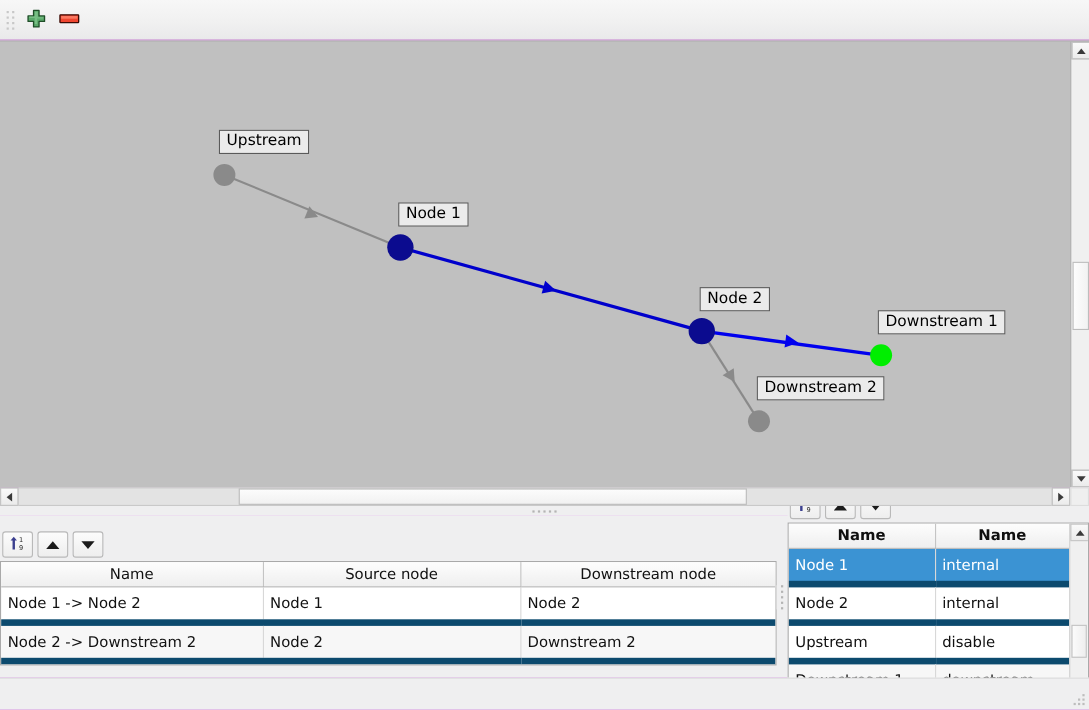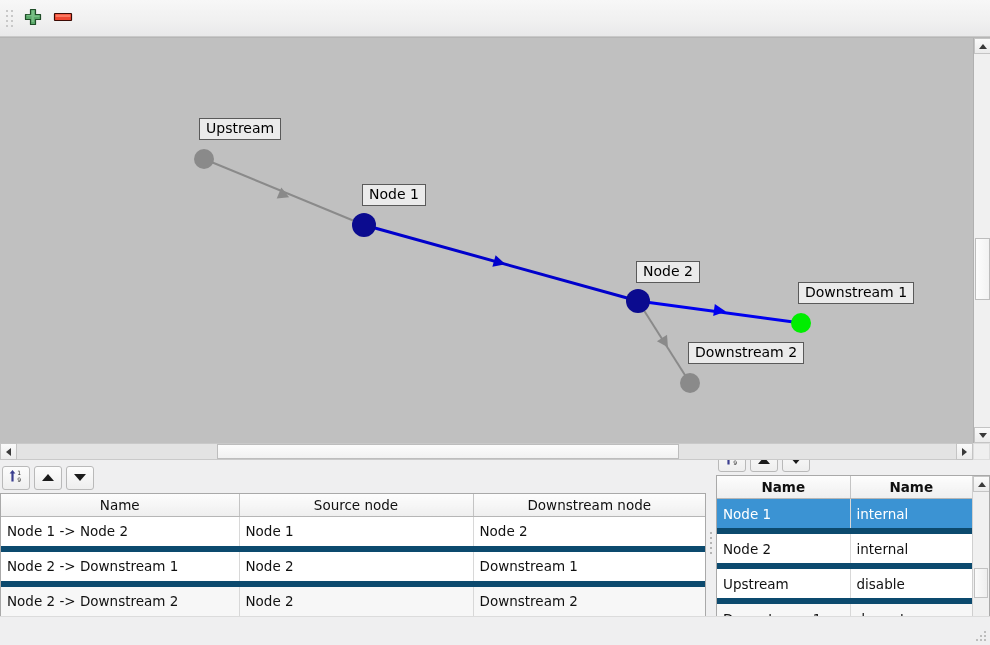--- a/index.html
+++ b/index.html
@@ -408,25 +408,20 @@
               <th>Source node</th>
               <th>Downstream node</th>
             </tr>
           </thead>
           <tbody>
             <tr>
               <td>Node 1 -&gt; Node 2</td>
               <td>Node 1</td>
               <td>Node 2</td>
             </tr>
-            <tr>
-              <td>Node 2 -&gt; Downstream 1</td>
-              <td>Node 2</td>
-              <td>Downstream 1</td>
-            </tr>
             <tr class="alt">
               <td>Node 2 -&gt; Downstream 2</td>
               <td>Node 2</td>
               <td>Downstream 2</td>
             </tr>
 
           </tbody>
         </table>
       </div>
     </div>

